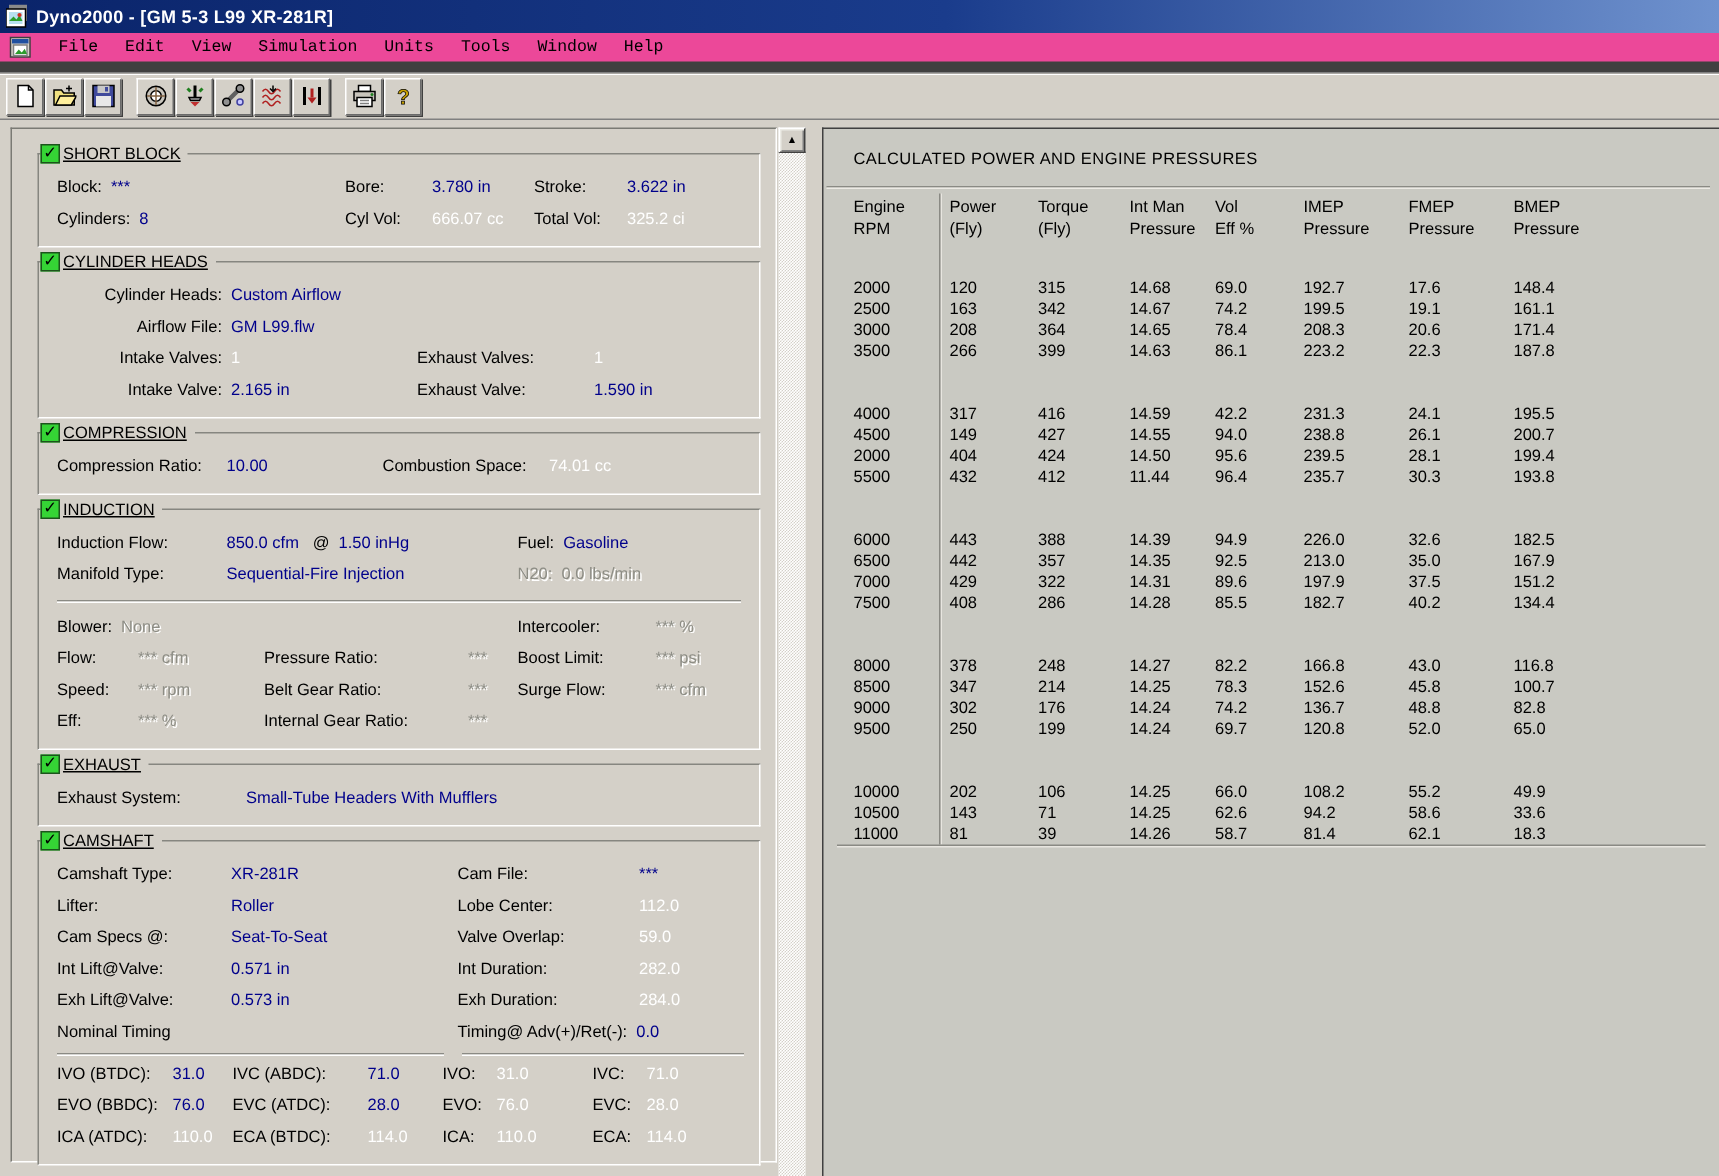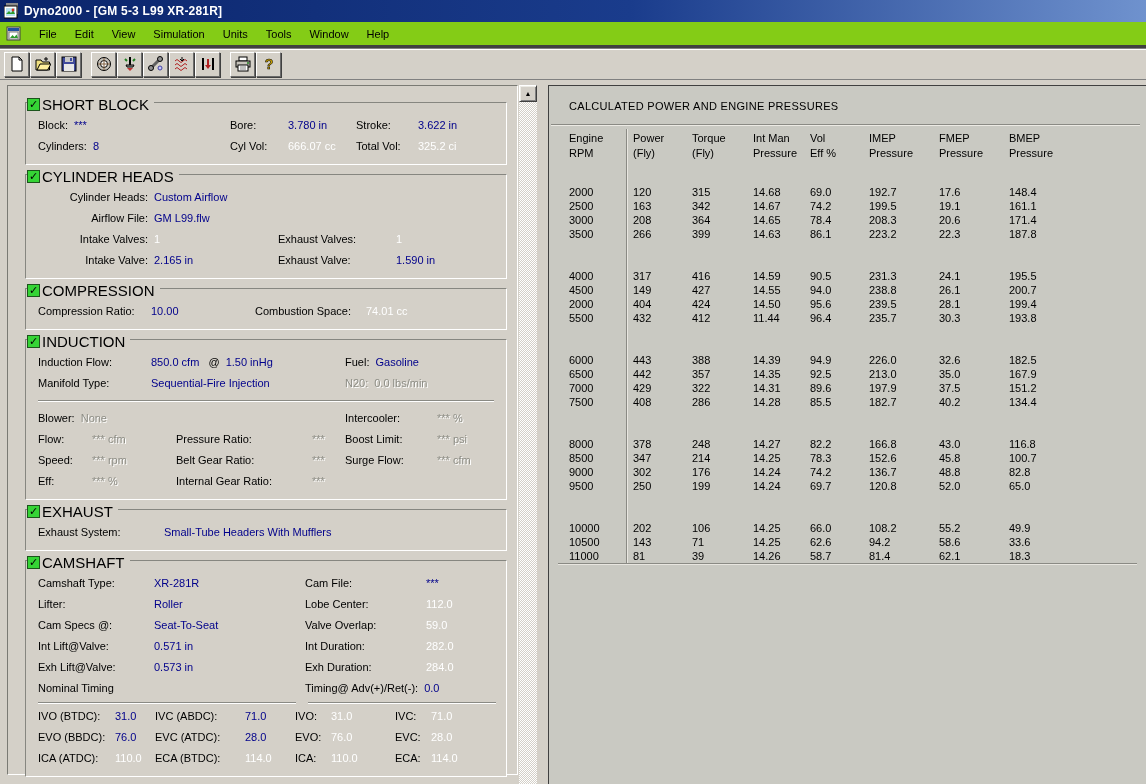--- a/index.html
+++ b/index.html
@@ -5,39 +5,39 @@
   * { margin:0; padding:0; box-sizing:border-box; }
   html,body { width:1146px; height:784px; overflow:hidden; }
   body { font-family:"Liberation Sans","DejaVu Sans",sans-serif; font-size:11px; color:#000; background:#d4d0c8; position:relative; }
 
   
   .titlebar { height:22px; background:linear-gradient(to right,#0a246a 0%,#1a3c8c 55%,#6f92ce 100%); display:flex; align-items:center; padding-left:4px; }
   .titlebar .app-ico { width:16px; height:16px; margin-right:4px; }
   .titlebar .ttl { color:#fff; font-weight:bold; font-size:12px; letter-spacing:.2px; }
 
   
-  .menubar { height:26px; background:#84cc16; display:flex; align-items:center; border-bottom:3px solid #404040; }
+  .menubar { height:26px; background:#ec4899; display:flex; align-items:center; border-bottom:7px solid #404040;font-family:Liberation Mono, monospace; }
   .menubar .mdi-ico { width:16px; height:16px; margin:0 8px 0 6px; }
   .menu-item { padding:4px 9px; cursor:default; }
 
   
   .toolbar { height:31px; background:#d4d0c8; display:flex; align-items:center; padding-left:4px; border-top:1px solid #808080; box-shadow:inset 0 1px 0 #fff; }
   .tbtn { width:25px; height:25px; background:#d4d0c8; border:1px solid; border-color:#fff #6a6a6a #6a6a6a #fff; box-shadow:1px 1px 0 #404040; display:flex; align-items:center; justify-content:center; margin-right:1px; }
   .tb-gap { width:9px; }
 
   
   .client { position:absolute; top:79px; left:0; right:0; bottom:0; background:#d4d0c8; border-top:1px solid #808080; }
 
   
   .left-content { position:absolute; left:7px; top:5px; width:511px; height:690px; background:#d4d0c8; border:1px solid; border-color:#7a7a74 #fff #fff #7a7a74; padding:4px 10px 0 17px; }
   .section { position:relative; border:1px solid; border-color:#868680 #fff #fff #868680; background:#d4d0c8; margin-top:9px; padding:12px 10px 7px 12px; }
   .section:first-child { margin-top:12px; }
   .sec-head { position:absolute; top:-7px; left:1px; display:flex; align-items:center; background:#d4d0c8; padding-right:5px; }
   .chk { width:13px; height:13px; background:#35d435; border:1px solid #1c541c; color:#000; font-size:11px; line-height:11px; text-align:center; margin-right:2px; font-weight:bold; }
-  .sec-title { font-size:15px; color:#000; }
+  .sec-title { font-size:11px; color:#000;text-decoration:underline; }
   .frow { display:grid; line-height:21px; }
   .lbl { color:#000; display:inline-block; }
   .val { color:#00008b; }
   .blue { color:#00008b; }
   .white { color:#fff; }
   .gray { color:#8d8d85; text-shadow:1px 1px 0 #fff; }
   .pair .lbl { margin-right:6px; }
   .divline { border-top:1px solid #8a8a84; border-bottom:1px solid #fff; height:0; margin:6px 2px 6px 0; }
 
   .sb-grid { grid-template-columns:192px 126px 1fr; }
@@ -396,21 +396,21 @@
           <span>86.1</span>
           <span>223.2</span>
           <span>22.3</span>
           <span>187.8</span>
         </div>
         <div class="trow tgap">
           <span>4000</span>
           <span>317</span>
           <span>416</span>
           <span>14.59</span>
-          <span>90.5</span>
+          <span>42.2</span>
           <span>231.3</span>
           <span>24.1</span>
           <span>195.5</span>
         </div>
         <div class="trow">
           <span>4500</span>
           <span>149</span>
           <span>427</span>
           <span>14.55</span>
           <span>94.0</span>

